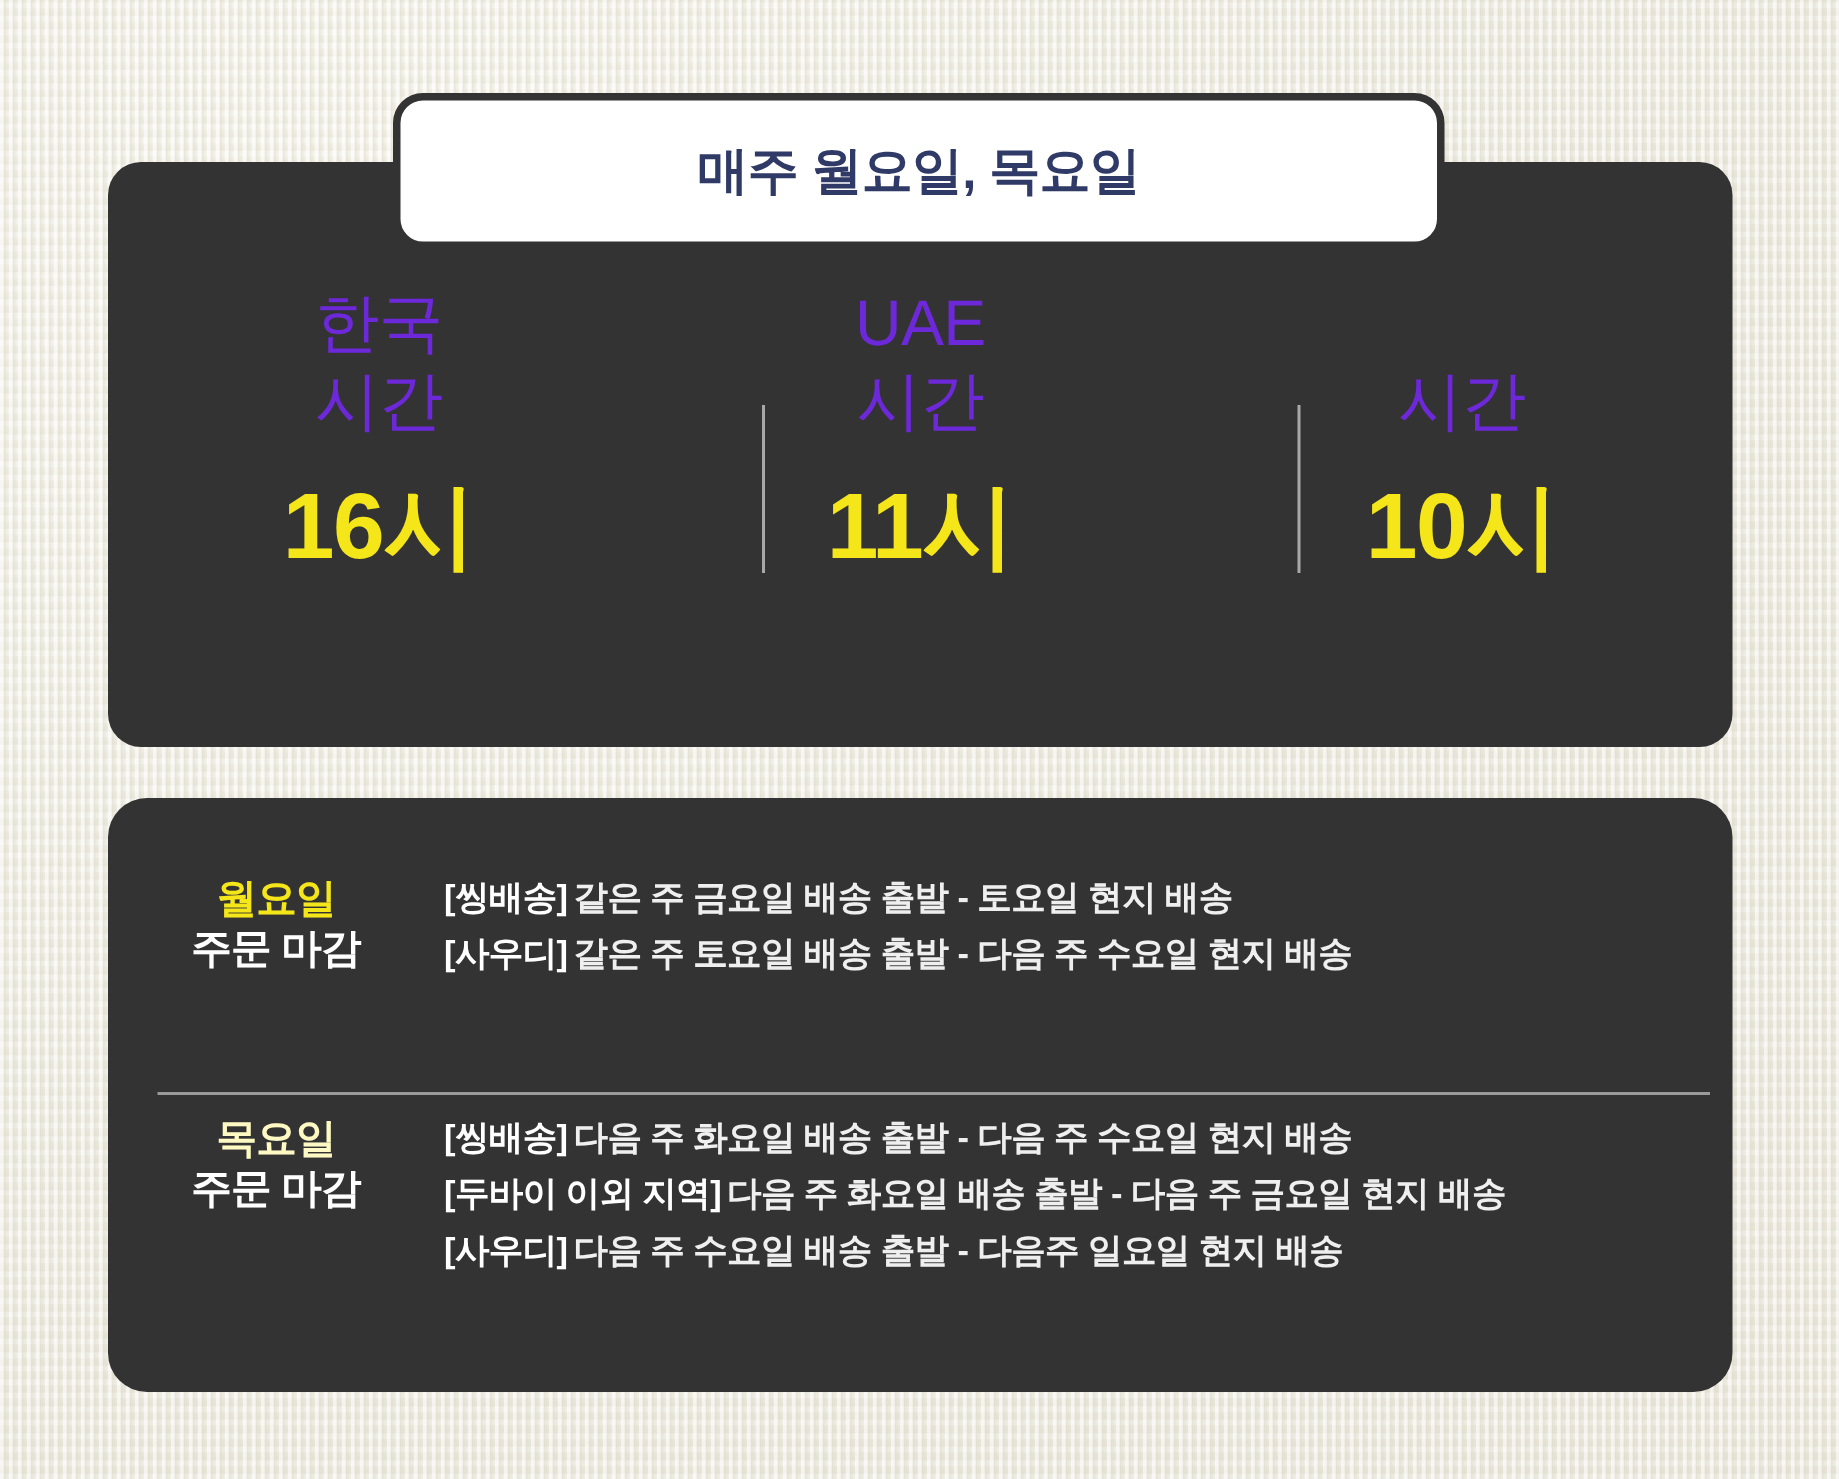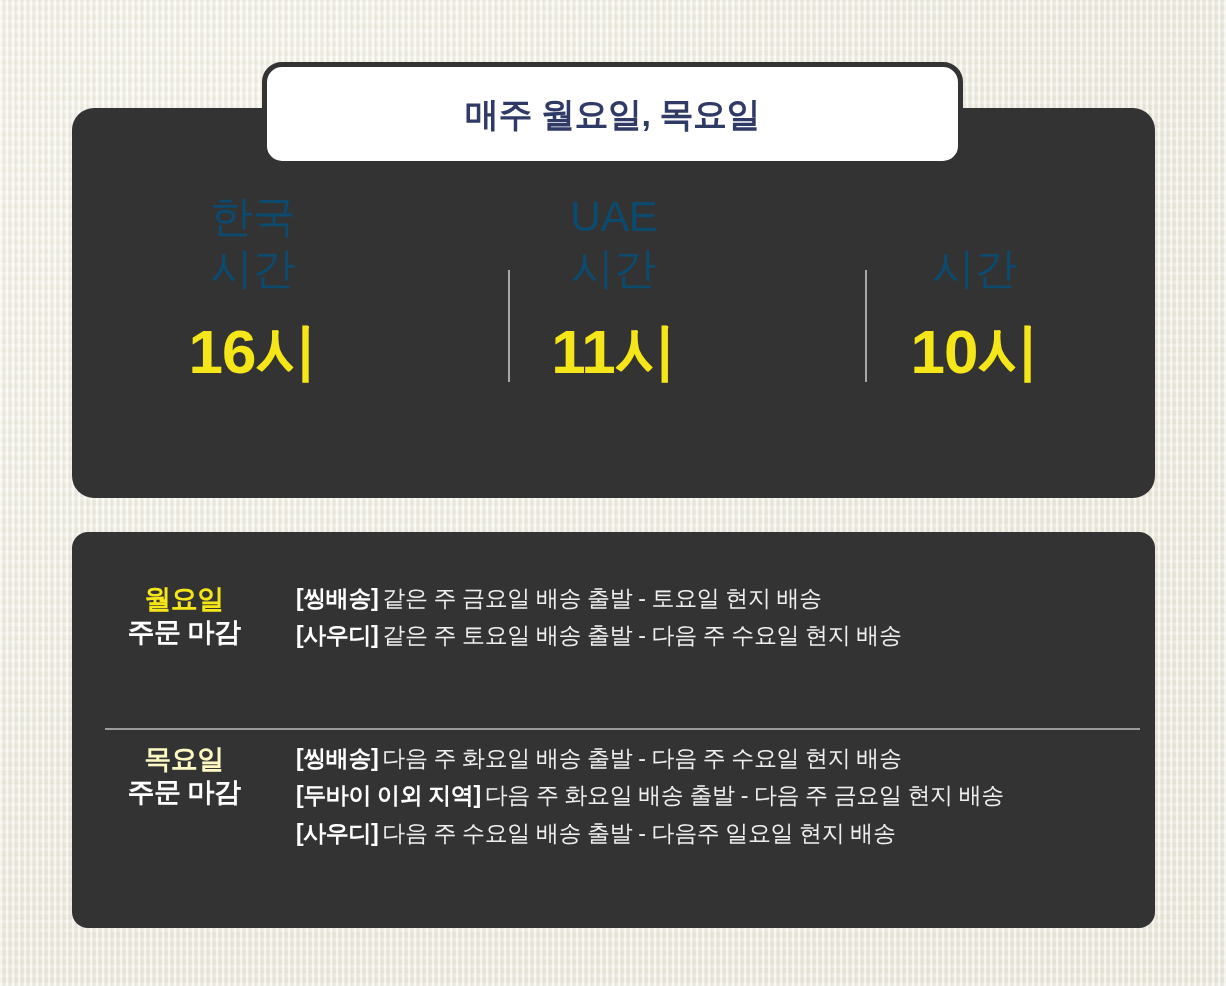--- a/index.html
+++ b/index.html
@@ -79,21 +79,21 @@
   }
   .time-col {
     flex: 1 1 0;
     display: flex;
     flex-direction: column;
     align-items: center;
     justify-content: flex-start;
     position: relative;
   }
   .time-region {
-    color: #0c4a6e;
+    color: #6d28d9;
     font-size: 43px;
     font-weight: 400;
     line-height: 1.22;
     text-align: center;
     letter-spacing: -0.5px;
   }
   .time-value {
     margin-top: 26px;
     color: #f5e619;
     font-size: 62px;
@@ -113,21 +113,21 @@
   .v-divider.two { left: 793px; }
 
   
   .bottom-panel {
     position: absolute;
     left: 72px;
     top: 532px;
     width: 1083px;
     height: 396px;
     background: #333333;
-    border-radius: 16px;
+    border-radius: 26px;
   }
   .sched-group {
     position: absolute;
     left: 0;
     width: 100%;
     display: flex;
     align-items: flex-start;
   }
   .sched-group.g1 { top: 48px; }
   .sched-group.g2 { top: 208px; }
@@ -164,21 +164,21 @@
     line-height: 1.62;
     white-space: nowrap;
     letter-spacing: -0.4px;
   }
   .tag {
     font-weight: 800;
     color: #ffffff;
     margin-right: 4px;
   }
   .body-txt {
-    font-weight: 400;
+    font-weight: 700;
     color: #efefef;
   }
 
   .h-divider {
     position: absolute;
     left: 33px;
     top: 196px;
     width: 1035px;
     height: 2px;
     background: #9a9a9a;

